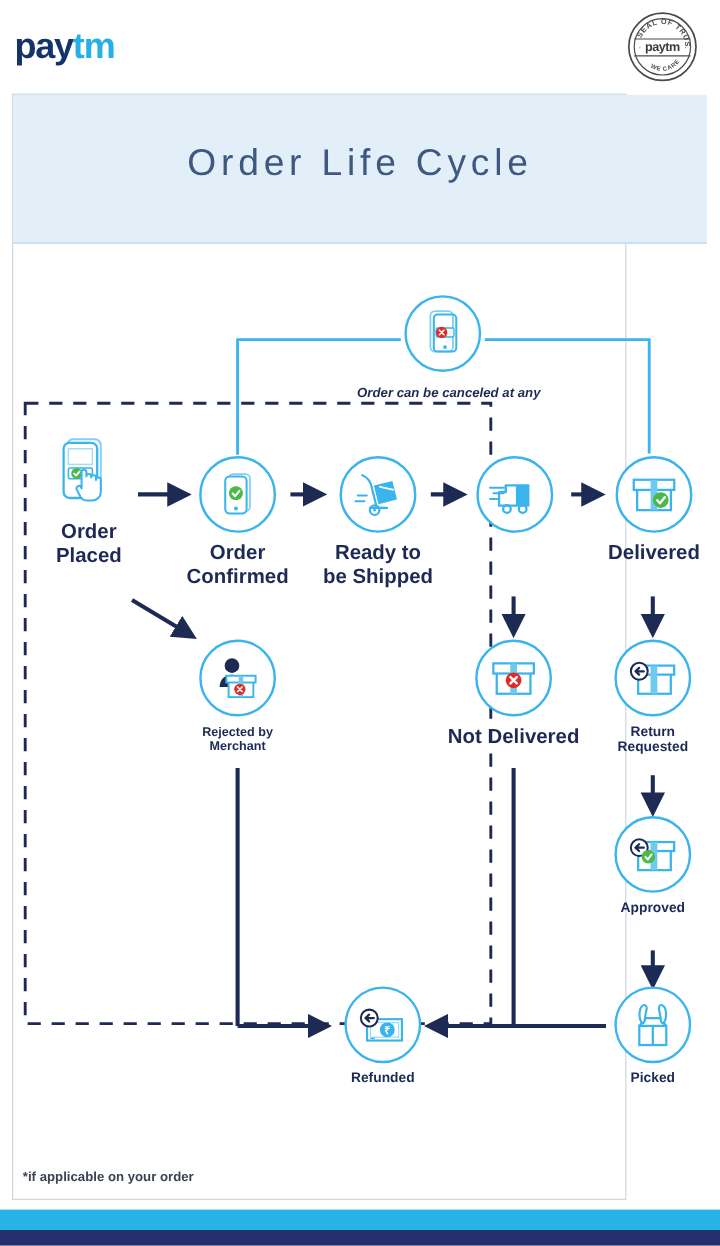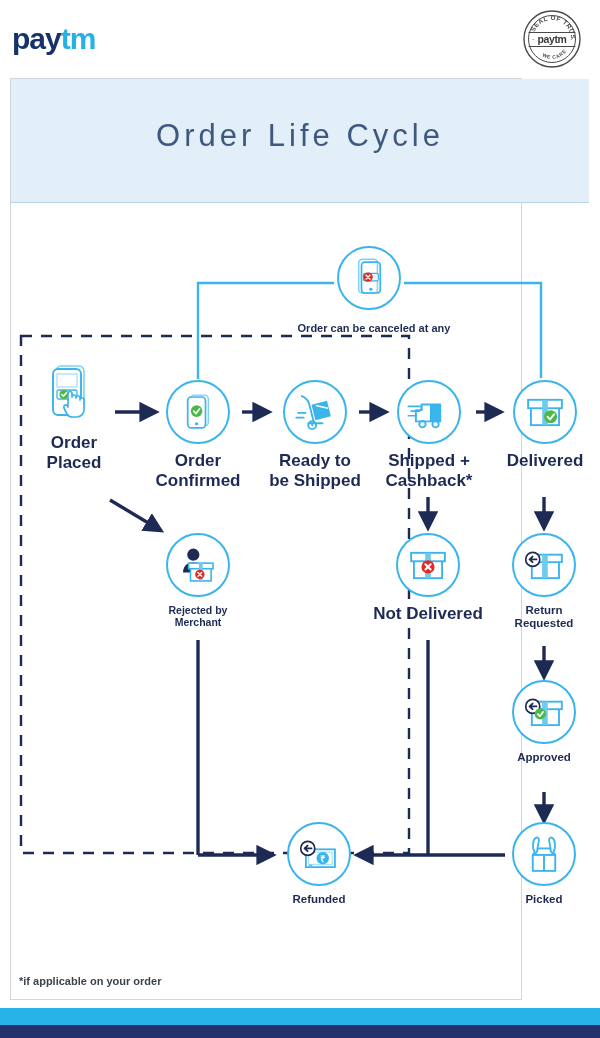--- a/index.html
+++ b/index.html
@@ -129,21 +129,21 @@
         <rect x="21" y="12" width="20" height="36" rx="4" fill="none" stroke="#7fd0f5" stroke-width="1.6"></rect>
         <rect x="24" y="15" width="20" height="33" rx="3.5" fill="none" stroke="#3ab4ec" stroke-width="1.8"></rect>
         <rect x="26" y="27" width="16" height="8" rx="1.5" fill="#f2f4f7" stroke="#3ab4ec" stroke-width="1.2"></rect>
         <circle cx="34" cy="44" r="1.7" fill="#3ab4ec"></circle>
         <circle cx="31" cy="31" r="5" fill="#e02b27"></circle>
         <path d="M29,29 L33,33 M33,29 L29,33" stroke="#fff" stroke-width="1.5" stroke-linecap="round"></path>
       </svg>
     </div>
   </div>
 
-  <div class="note" style="left:259px;top:321px;width:230px;">
+  <div class="note" style="left:259px;top:321px;width:230px;font-style:italic;">
     <div>Order can be canceled at any</div>
   </div>
 
   <div class="node" style="left:19px;top:362px;">
     <div class="circle plain">
       <svg class="ico" viewBox="0 0 64 64">
         <rect x="14" y="4" width="28" height="46" rx="5" fill="none" stroke="#7fd0f5" stroke-width="1.6"></rect>
         <rect x="11" y="7" width="28" height="46" rx="5" fill="#fff" stroke="#3ab4ec" stroke-width="1.9"></rect>
         <rect x="15" y="12" width="20" height="13" fill="none" stroke="#9fdcf7" stroke-width="1.2"></rect>
         <circle cx="25" cy="47" r="2" fill="#3ab4ec"></circle>
@@ -188,21 +188,20 @@
     <div class="circle">
       <svg class="ico" viewBox="0 0 64 64">
         <path d="M24,24 L44,24 L44,42 L18,42 L18,30 L24,30 Z" fill="none" stroke="#3ab4ec" stroke-width="2" stroke-linejoin="round"></path>
         <path d="M33,24 L44,24 L44,42 L33,42 Z" fill="#3ab4ec"></path>
         <path d="M24,30 L24,24" stroke="#3ab4ec" stroke-width="2"></path>
         <circle cx="25" cy="45" r="3.4" fill="none" stroke="#3ab4ec" stroke-width="2"></circle>
         <circle cx="39" cy="45" r="3.4" fill="none" stroke="#3ab4ec" stroke-width="2"></circle>
         <path d="M10,26 L22,26 M13,31 L22,31 M10,36 L18,36" stroke="#3ab4ec" stroke-width="1.8" stroke-linecap="round"></path>
       </svg>
     </div>
-    <div class="lbl">Shipped +<br>Cashback*</div>
   </div>
 
   <div class="node" style="left:490px;top:380px;">
     <div class="circle">
       <svg class="ico" viewBox="0 0 64 64">
         <rect x="17" y="26" width="30" height="20" fill="#fff" stroke="#3ab4ec" stroke-width="2"></rect>
         <rect x="14" y="19" width="36" height="9" fill="#fff" stroke="#3ab4ec" stroke-width="2"></rect>
         <rect x="29" y="19" width="6" height="27" fill="#6ecbf0"></rect>
         <circle cx="38" cy="37" r="7" fill="#4cb848"></circle>
         <path d="M34.8,37.2 L37.3,39.9 L41.6,34.5" fill="none" stroke="#fff" stroke-width="2.1" stroke-linecap="round" stroke-linejoin="round"></path>

